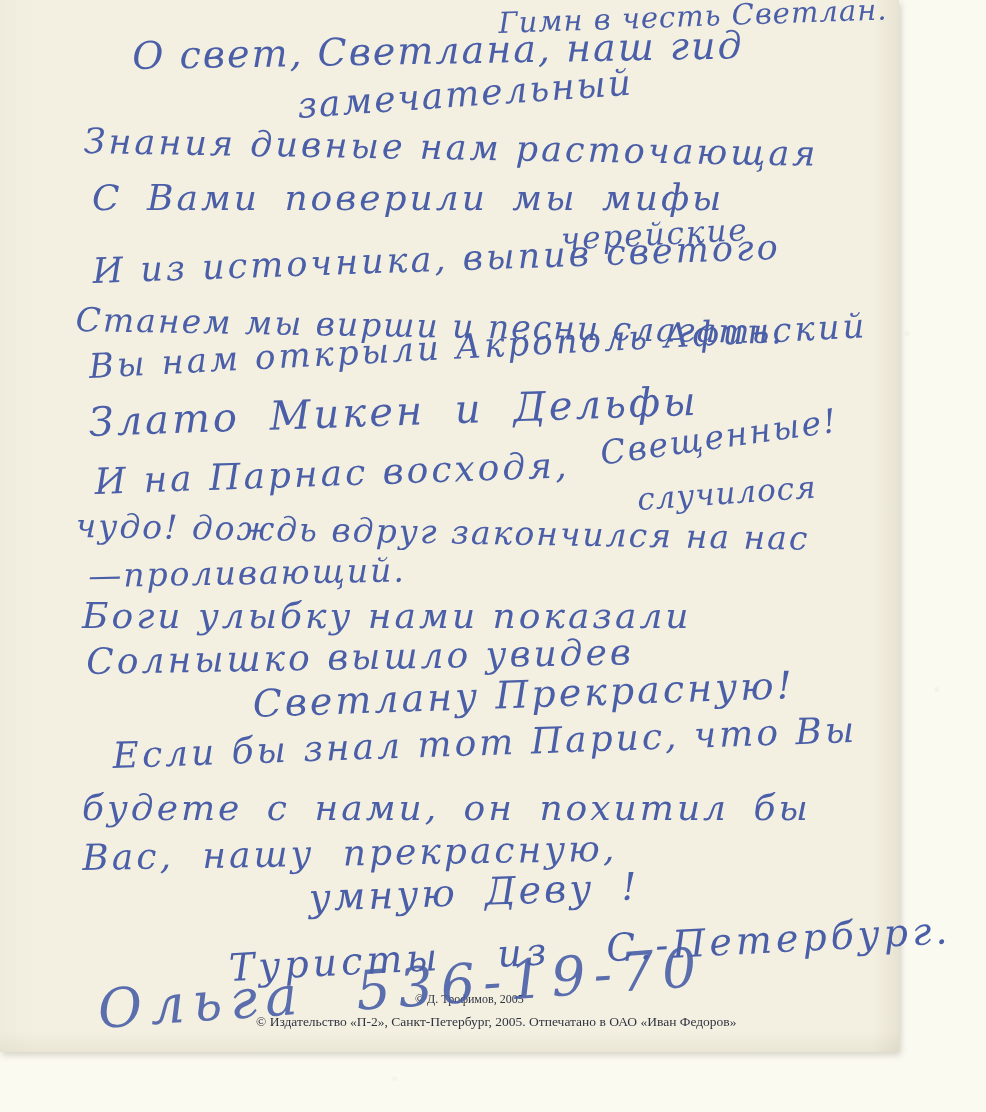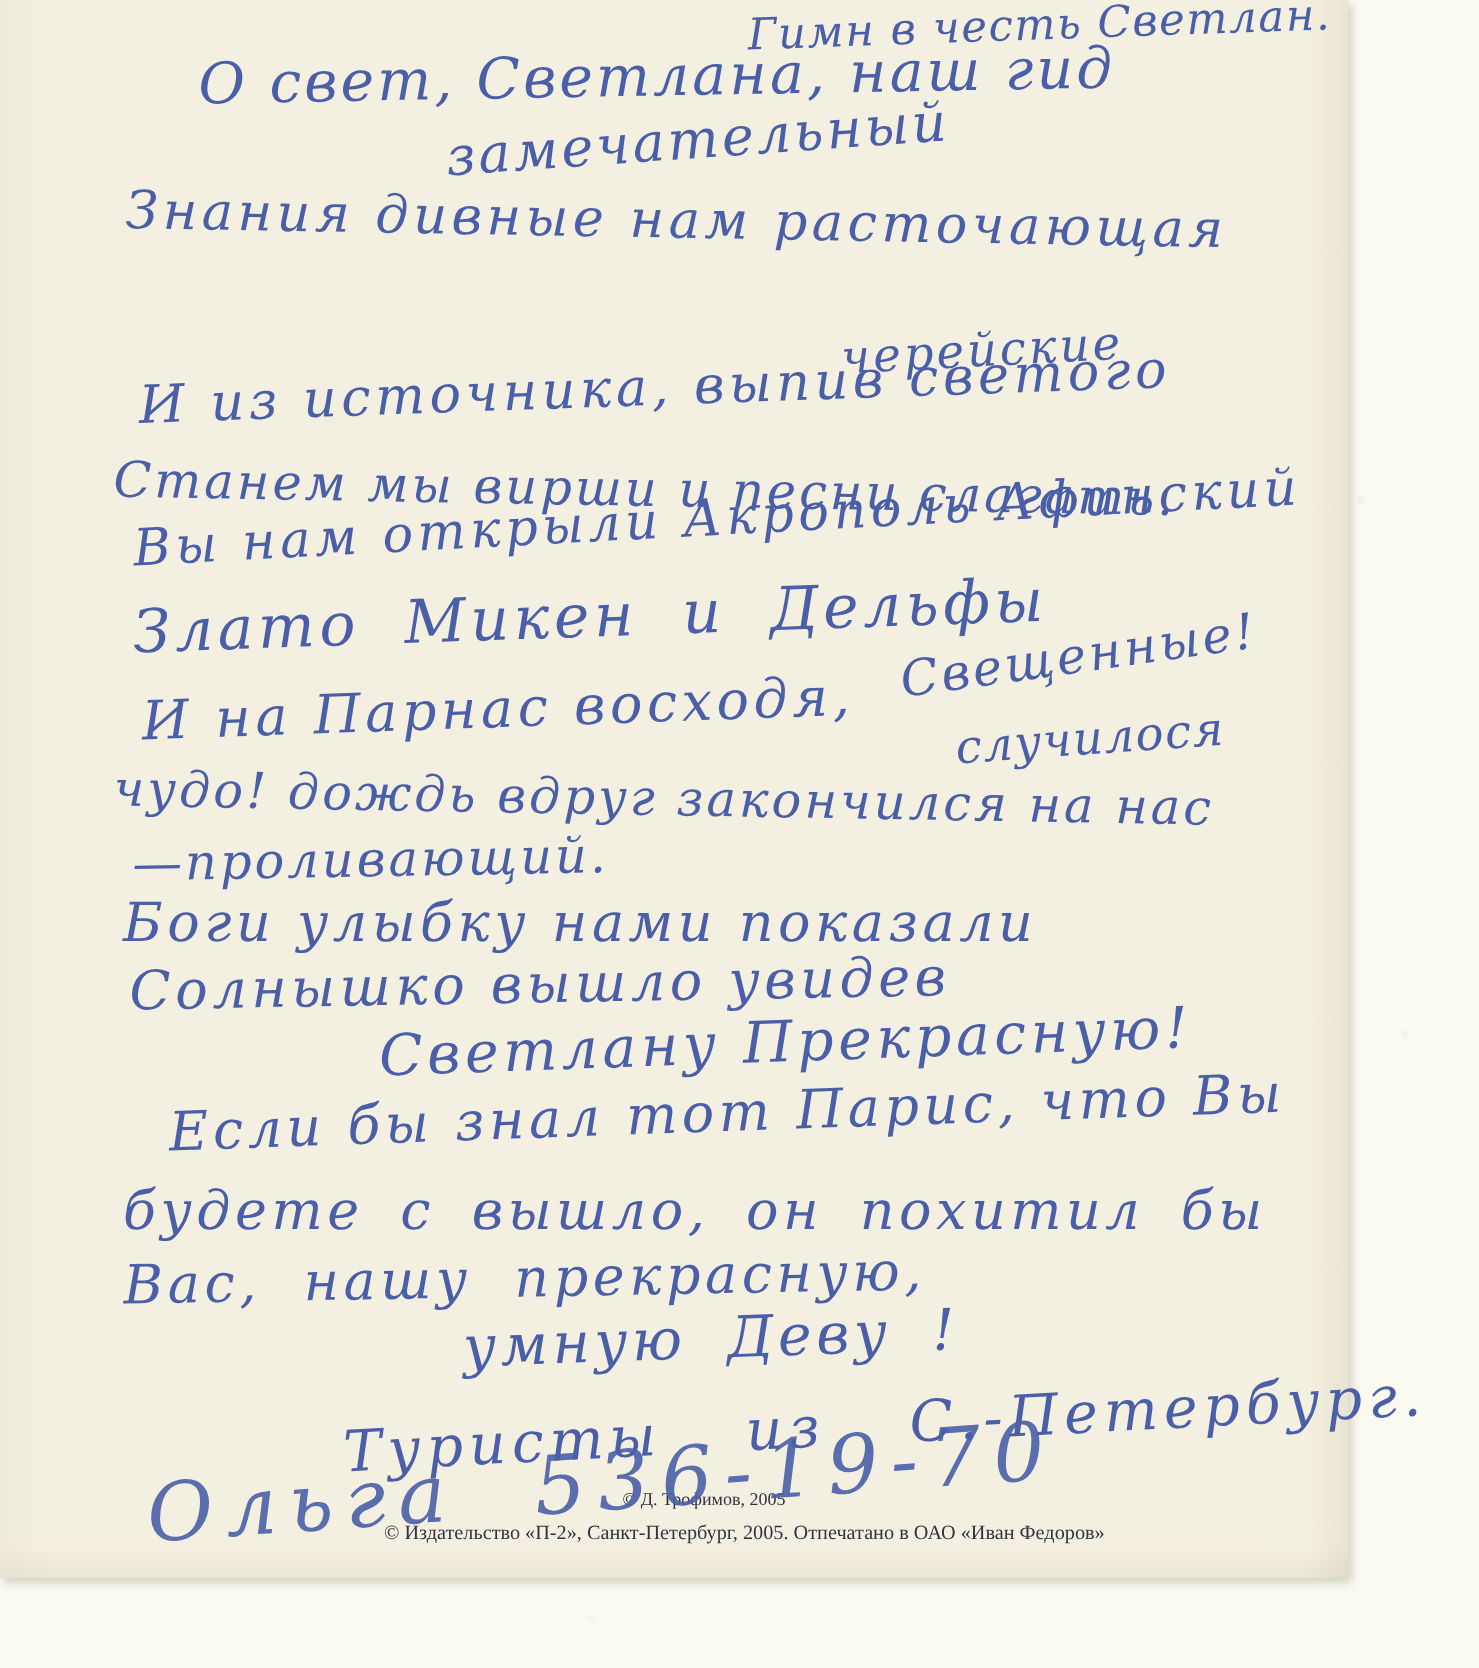--- a/index.html
+++ b/index.html
@@ -58,20 +58,21 @@
 <div class="paper">
 
   <div class="hw" style="left:498px;top:8px;font-size:29px;letter-spacing:1px;transform:rotate(-2deg);">Гимн в честь Светлан.</div>
 
   <div class="hw" style="left:132px;top:36px;font-size:38px;letter-spacing:2px;transform:rotate(-1deg);">О свет, Светлана, наш гид</div>
 
   <div class="hw" style="left:296px;top:86px;font-size:36px;letter-spacing:2px;transform:rotate(-4deg);">замечательный</div>
 
   <div class="hw" style="left:84px;top:122px;font-size:35px;letter-spacing:3px;transform:rotate(1deg);">Знания дивные нам расточающая</div>
 
+  <div class="hw" style="left:92px;top:178px;font-size:36px;letter-spacing:3px;word-spacing:10px;">С Вами поверили мы мифы</div>
 
   <div class="hw" style="left:560px;top:222px;font-size:31px;letter-spacing:2px;transform:rotate(-3deg);">черейские</div>
 
   <div class="hw" style="left:92px;top:252px;font-size:35px;letter-spacing:3px;transform:rotate(-2deg);">И из источника, выпив светого</div>
 
   <div class="hw" style="left:76px;top:302px;font-size:33px;letter-spacing:2px;transform:rotate(1deg);">Станем мы вирши и песни слагать.</div>
 
   <div class="hw" style="left:88px;top:348px;font-size:34px;letter-spacing:3px;transform:rotate(-3deg);">Вы нам открыли Акрополь Афинский</div>
 
   <div class="hw" style="left:88px;top:400px;font-size:40px;letter-spacing:3px;word-spacing:14px;transform:rotate(-2deg);">Злато Микен и Дельфы</div>
@@ -87,21 +88,21 @@
   <div class="hw" style="left:88px;top:558px;font-size:33px;letter-spacing:2px;transform:rotate(-1deg);">—проливающий.</div>
 
   <div class="hw" style="left:82px;top:596px;font-size:36px;letter-spacing:3px;">Боги улыбку нами показали</div>
 
   <div class="hw" style="left:86px;top:642px;font-size:36px;letter-spacing:3px;transform:rotate(-1deg);">Солнышко вышло увидев</div>
 
   <div class="hw" style="left:252px;top:684px;font-size:38px;letter-spacing:3px;transform:rotate(-2deg);">Светлану Прекрасную!</div>
 
   <div class="hw" style="left:112px;top:736px;font-size:36px;letter-spacing:3px;transform:rotate(-2deg);">Если бы знал тот Парис, что Вы</div>
 
-  <div class="hw" style="left:82px;top:788px;font-size:36px;letter-spacing:3px;word-spacing:10px;">будете с вышло, он похитил бы</div>
+  <div class="hw" style="left:82px;top:788px;font-size:36px;letter-spacing:3px;word-spacing:10px;">будете с нами, он похитил бы</div>
 
   <div class="hw" style="left:82px;top:838px;font-size:36px;letter-spacing:3px;word-spacing:14px;transform:rotate(-1deg);">Вас, нашу прекрасную,</div>
 
   <div class="hw" style="left:308px;top:878px;font-size:38px;letter-spacing:3px;word-spacing:12px;transform:rotate(-2deg);">умную Деву !</div>
 
   <div class="hw" style="left:228px;top:948px;font-size:38px;letter-spacing:4px;word-spacing:40px;transform:rotate(-3deg);">Туристы из С.-Петербург.</div>
 
   <div class="printed" style="left:415px;top:992px;font-size:12px;">© Д. Трофимов, 2005</div>
 
   <div class="printed" style="left:256px;top:1014px;font-size:13.5px;">© Издательство «П-2», Санкт-Петербург, 2005. Отпечатано в ОАО «Иван Федоров»</div>

